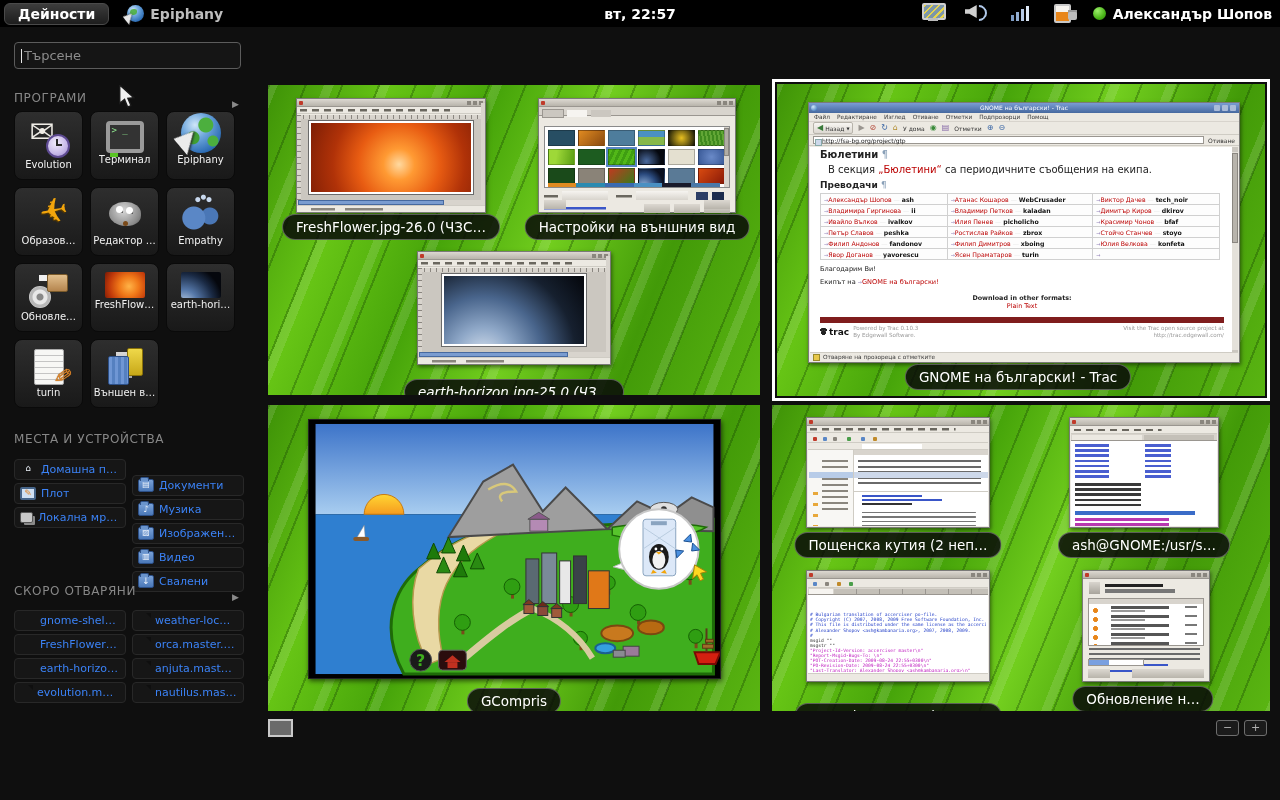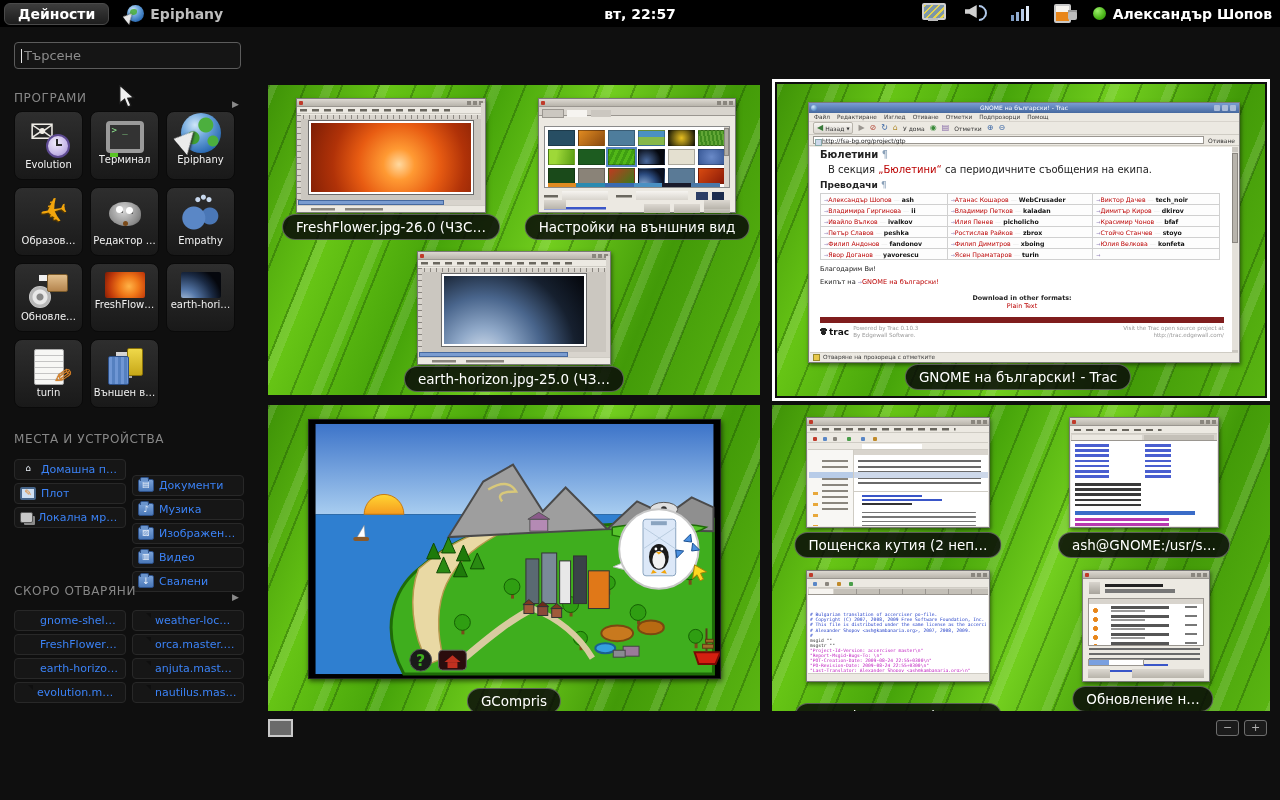--- a/index.html
+++ b/index.html
@@ -576,21 +576,21 @@
         <div class="gimp-ruler-h"></div>
           <div class="gimp-ruler-v"></div>
         <div class="gimp-img img-earth" style="left:24px; top:6px; right:24px; bottom:6px;"></div>
       </div>
       <div class="gimp-vscroll"></div>
         <div class="gimp-hscroll"></div>
         <div class="gimp-status"></div>
     </div>
     <div class="wlabel" style="left:123px; top:129px;">FreshFlower.jpg-26.0 (ЧЗС…</div>
     <div class="wlabel" style="left:369px; top:129px;">Настройки на външния вид</div>
-    <div class="wlabel" style="left:246px; top:281px;">earth-horizon.jpg-25.0 (ЧЗ…</div>
+    <div class="wlabel" style="left:246px; top:294px;font-style:italic;">earth-horizon.jpg-25.0 (ЧЗ…</div>
   </div>
 
   <div class="ws ws-active" style="left:772px; top:79px; width:498px; height:322px;">
     <div class="win browser" style="left:33px; top:20px; width:432px; height:261px;">
       <div class="br-title">GNOME на български! - Trac</div>
       <div class="br-menu">
 
       <span>Файл</span>
           <span>Редактиране</span>
           <span>Изглед</span>

